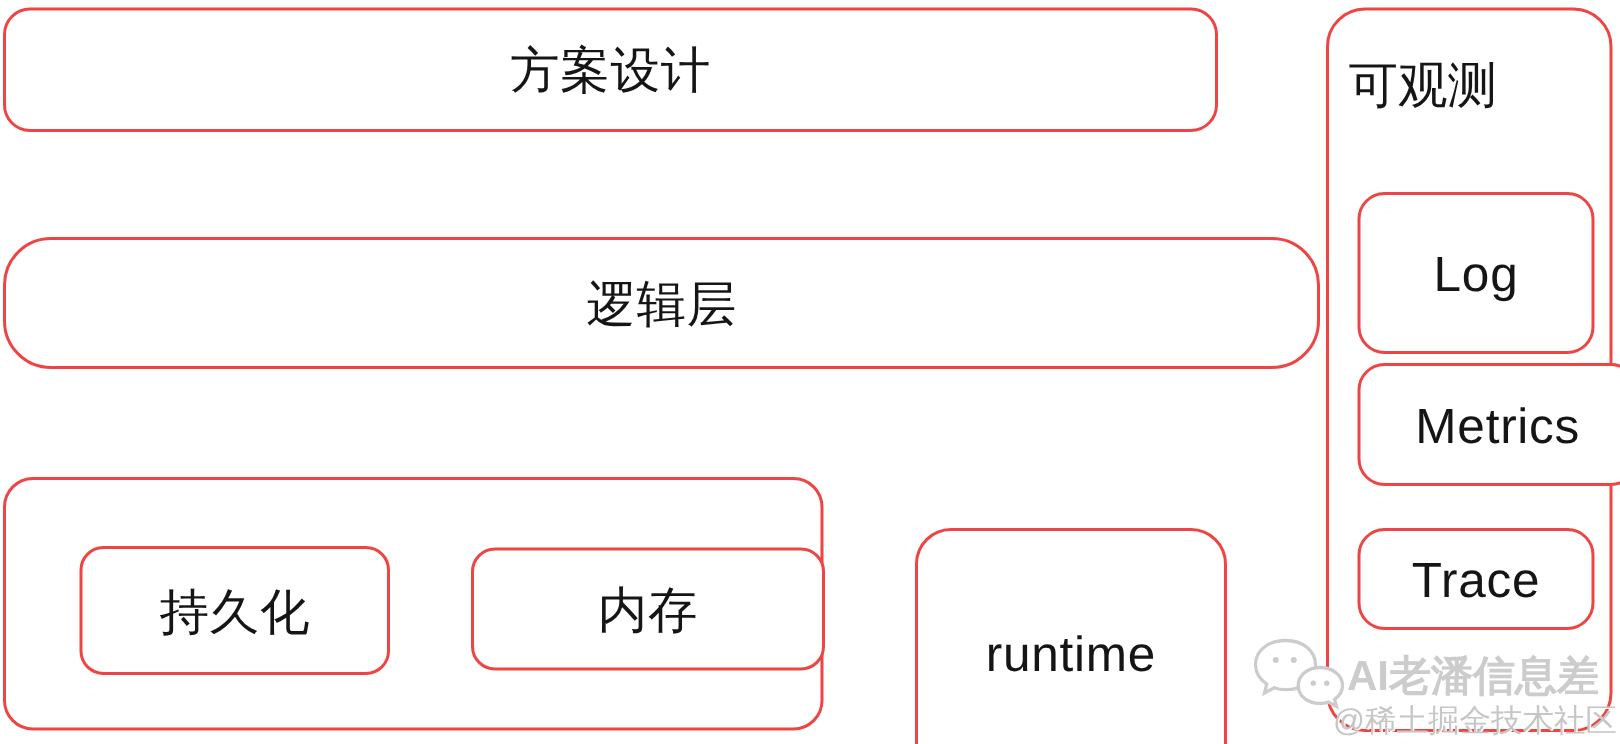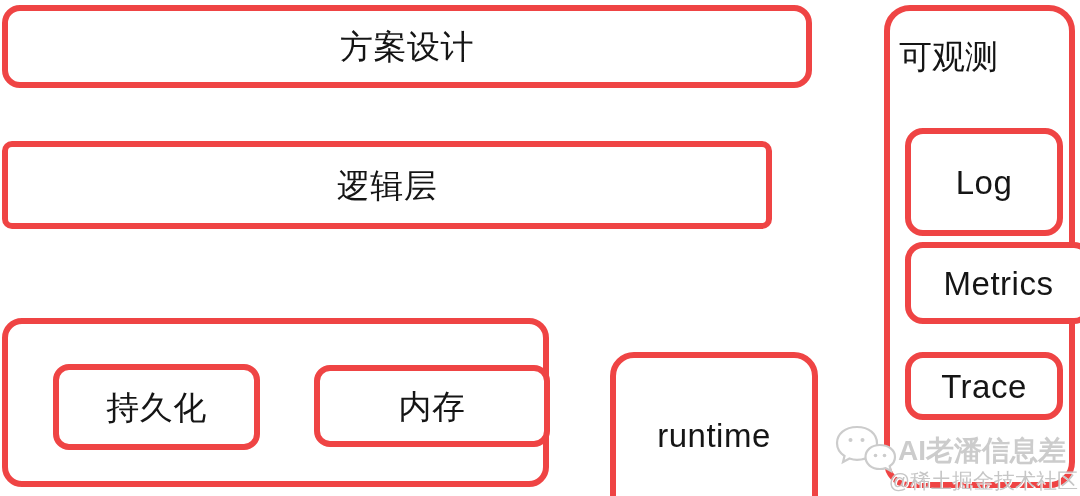--- a/index.html
+++ b/index.html
@@ -12,35 +12,35 @@
     width: 1080px;
     height: 496px;
     background: #ffffff;
     overflow: hidden;
     font-family: "Liberation Sans", "DejaVu Sans", sans-serif;
     color: #151515;
   }
   .box {
     position: absolute;
     box-sizing: border-box;
-    border: 6px solid #ef4444;
+    border: 2px solid #ef4444;
     background: #ffffff;
     display: flex;
     align-items: center;
     justify-content: center;
   }
   .lbl {
     font-size: 33px;
     line-height: 1;
     letter-spacing: 0.5px;
     color: #151515;
     white-space: nowrap;
   }
   .plan-box      { left: 2px;   top: 5px;   width: 810px; height: 83px;  border-radius: 18px; }
-  .logic-box     { left: 2px;   top: 141px; width: 770px; height: 88px;  border-radius: 10px; }
+  .logic-box     { left: 2px;   top: 158px; width: 878px; height: 88px;  border-radius: 32px; }
   .storage-box   { left: 2px;   top: 318px; width: 547px; height: 169px; border-radius: 20px; }
   .persist-box   { left: 53px;  top: 364px; width: 207px; height: 86px;  border-radius: 16px; }
   .memory-box    { left: 314px; top: 365px; width: 236px; height: 82px;  border-radius: 16px; }
   .runtime-box   { left: 610px; top: 320px; width: 208px; height: 167px; border-radius: 24px; margin-top: 32px; }
   .obs-panel {
     left: 884px; top: 5px; width: 191px; height: 483px; border-radius: 26px;
     align-items: flex-start;
   }
   .obs-title {
     position: absolute;

